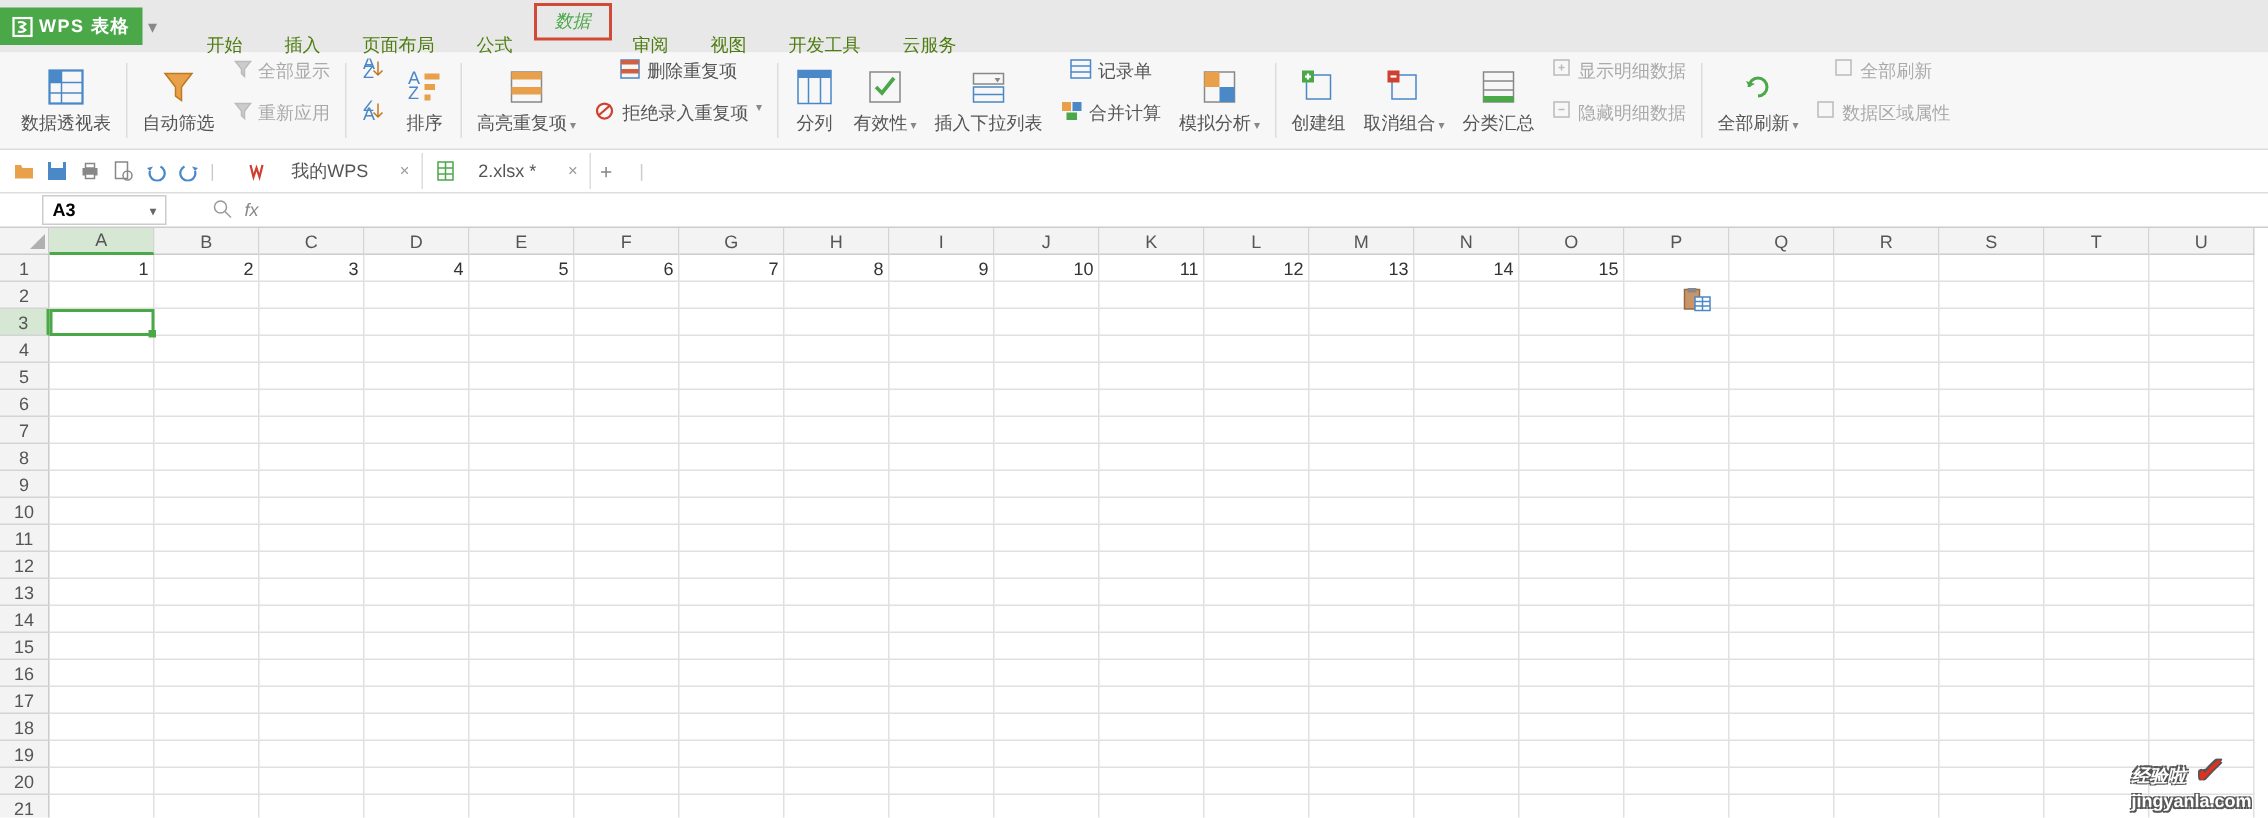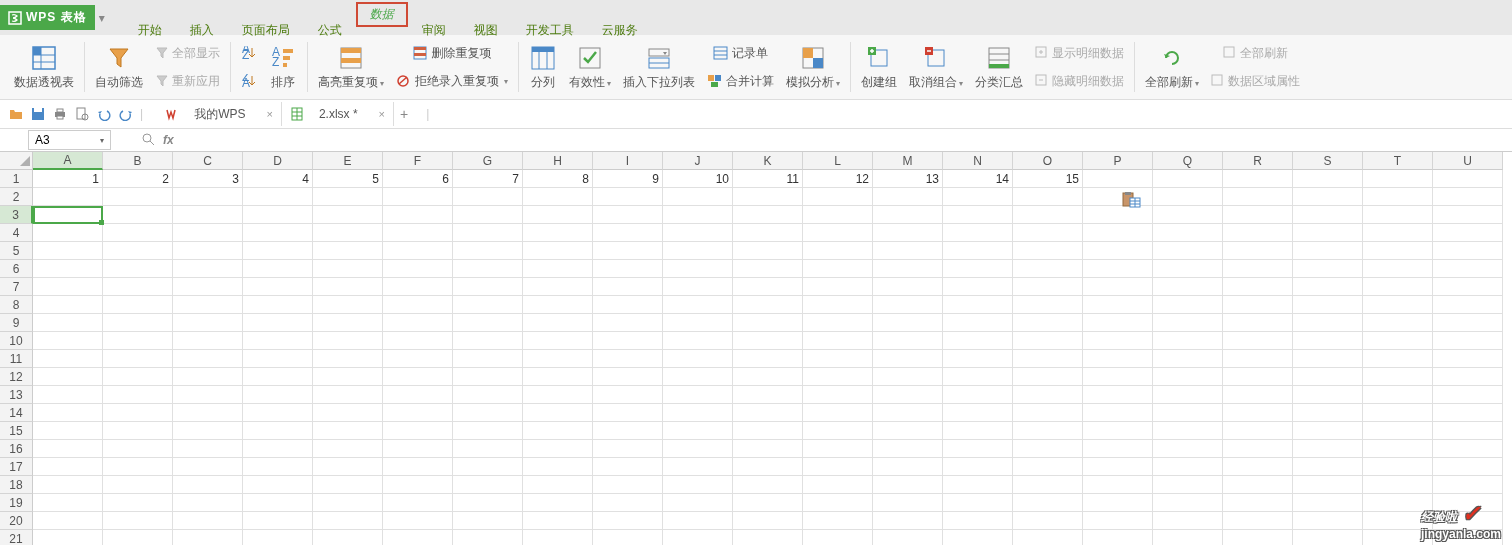--- a/index.html
+++ b/index.html
@@ -10,35 +10,35 @@
 .app-name{color:#fff;font-weight:bold;letter-spacing:1px;}
 .app-dd{width:14px;text-align:center;color:#888;}
 .menu-tabs{display:flex;margin-left:15px;}
 .menu-tab{padding:16px 14px;height:25px;line-height:25px;color:#4d7c0f;cursor:pointer;}
 .menu-tab.active{color:#4ba849;border:2px solid #d04a35;padding:0 12px;line-height:21px;font-style:italic;}
 .ribbon{height:65px;background:#f7f7f7;border-bottom:1px solid #ddd;display:flex;align-items:center;padding:2px 8px;}
 .rgrp{display:flex;flex-direction:column;align-items:center;justify-content:center;padding:0 6px;height:60px;color:#555;}
 .rgrp.big svg{width:28px;height:28px;}
 .rgrp.big .lbl{margin-top:2px;}
 .rgrp.med{flex-direction:column;gap:0;}
-.rrow{display:flex;align-items:center;gap:3px;white-space:nowrap;height:28px;color:#555;}
+.rrow{display:flex;align-items:flex-start;gap:3px;white-space:nowrap;height:28px;color:#555;}
 .rrow.dis{color:#aaa;}
 .rrow.dis svg{fill:#bbb;stroke:#bbb;}
 .sep{width:1px;height:50px;background:#ddd;margin:0 4px;}
 .dd{font-size:8px;margin-left:2px;color:#888;}
 .qat{height:28px;display:flex;align-items:center;gap:6px;padding:0 8px;background:#fff;}
 .qat-icon{width:16px;height:16px;display:flex;align-items:center;justify-content:center;}
 .doc-tabs{display:flex;align-items:center;margin-left:8px;}
 .doc-tab{display:flex;align-items:center;gap:15px;padding:0 8px;height:24px;border-right:1px solid #ddd;color:#555;}
 .doc-tab.active{background:#fff;}
 .doc-tab .x{margin-left:6px;color:#999;font-size:11px;}
 .namebox-row{height:24px;display:flex;align-items:center;border-bottom:1px solid #ccc;border-top:1px solid #ddd;background:#fff;}
-.name-box{width:83px;height:20px;margin-left:28px;border:1px solid #ccc;display:flex;align-items:center;padding:0 6px;justify-content:space-between;}
+.name-box{width:83px;height:20px;margin-left:28px;border:1px solid #ccc;display:flex;align-items:center;padding:0 6px;justify-content:space-between;font-weight:bold;}
 .name-box .dd{color:#666;}
-.fx-area{display:flex;align-items:center;gap:8px;margin-left:30px;font-weight:bold;}
+.fx-area{display:flex;align-items:center;gap:8px;margin-left:30px;}
 .fx-icon{font-style:italic;color:#888;}
 .grid-area{position:relative;}
 .corner{position:absolute;left:0;top:0;width:33px;height:18px;background:#f3f3f3;border-right:1px solid #ccc;border-bottom:1px solid #ccc;display:flex;align-items:center;justify-content:flex-end;padding-right:2px;}
 .corner::after{content:"";border:5px solid transparent;border-right-color:#b0b0b0;border-bottom-color:#b0b0b0;}
 .col-headers{position:absolute;left:33px;top:0;height:18px;display:flex;}
 .col-h{width:70px;height:18px;background:#f3f3f3;border-right:1px solid #d4d4d4;border-bottom:1px solid #ccc;display:flex;align-items:center;justify-content:center;color:#555;}
 .col-h.sel{background:#d6e8d4;border-bottom:2px solid #4ba849;}
 .row-headers{position:absolute;left:0;top:18px;}
 .row-h{width:33px;height:18px;background:#f3f3f3;border-right:1px solid #ccc;border-bottom:1px solid #d4d4d4;display:flex;align-items:center;justify-content:center;color:#555;}
 .row-h.sel{background:#d6e8d4;border-right:2px solid #4ba849;}

